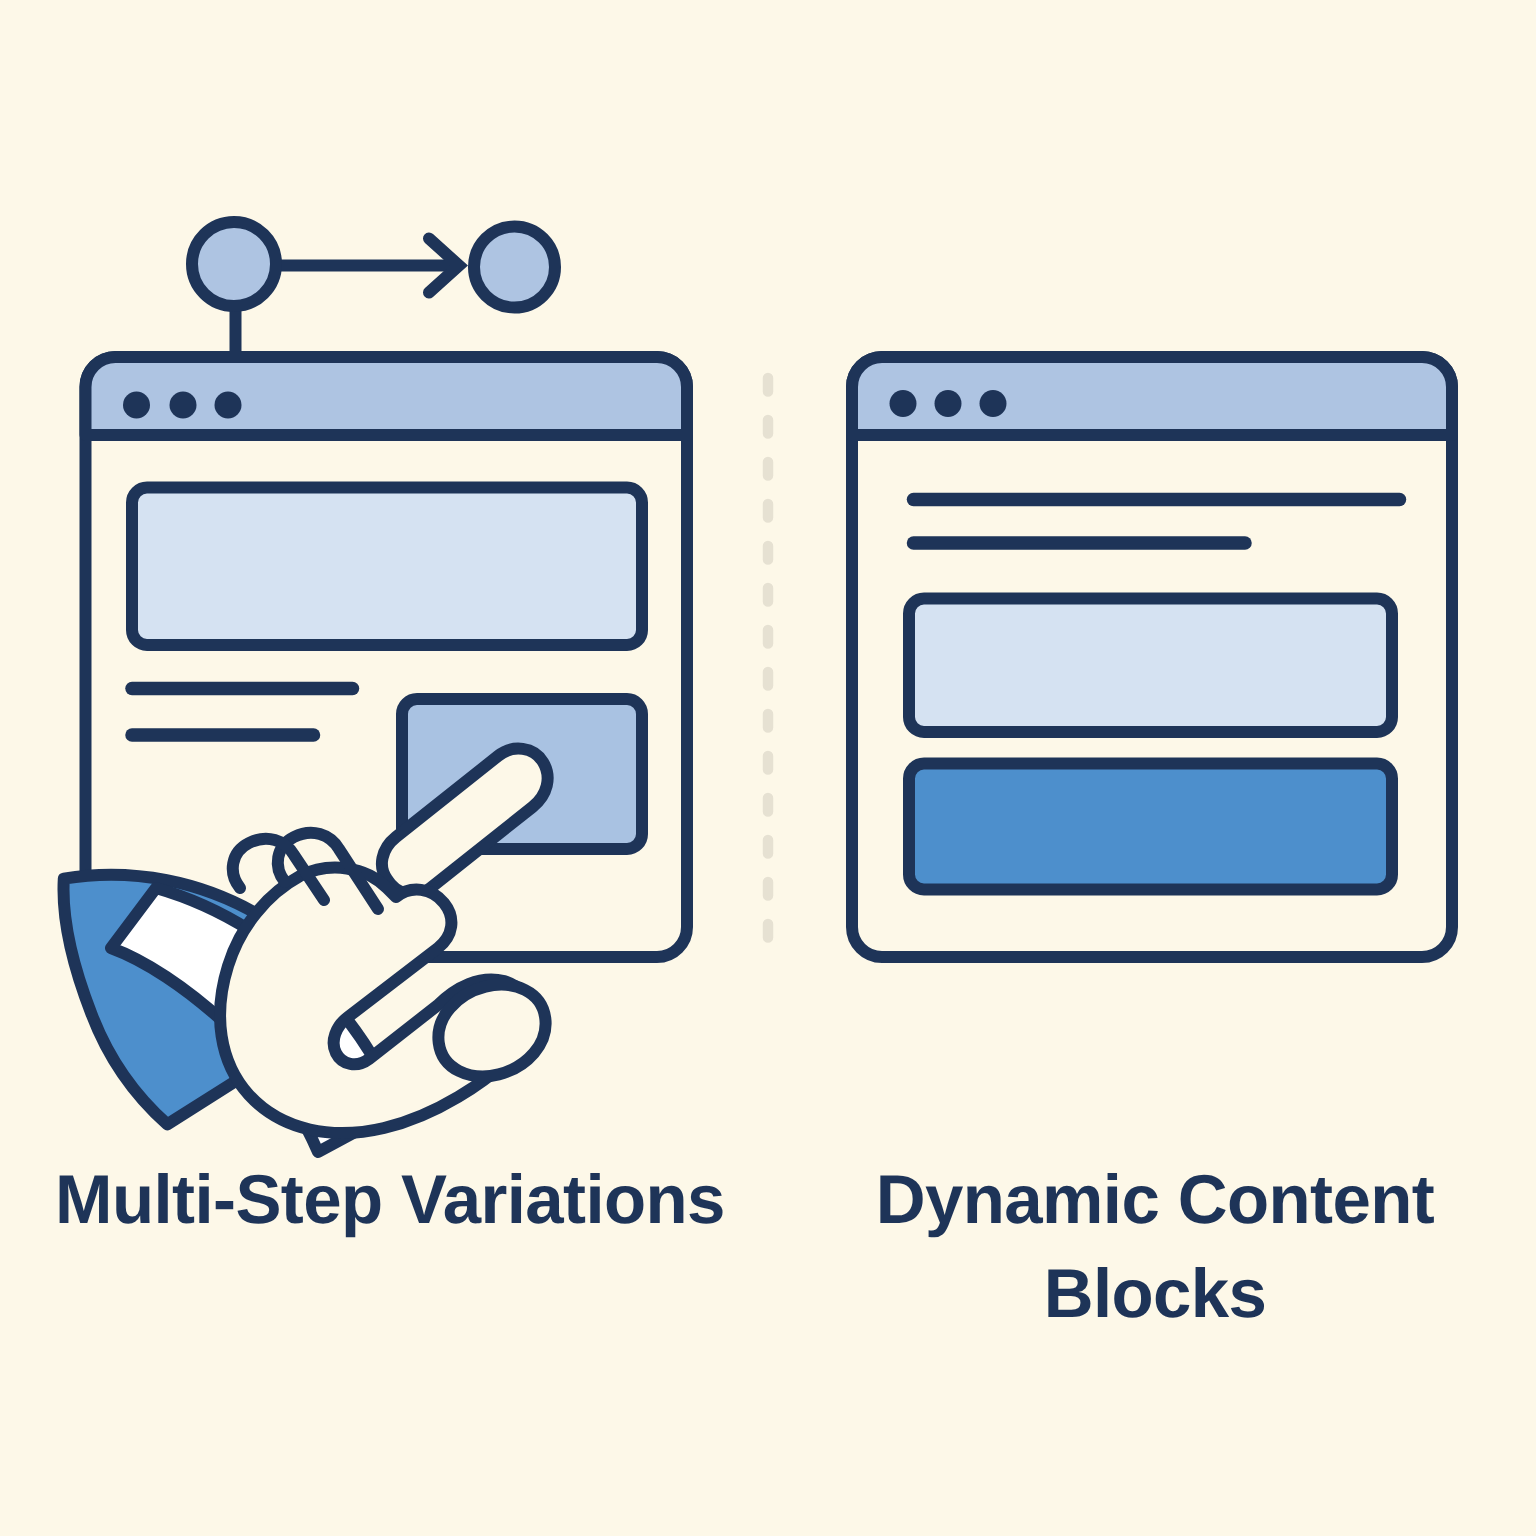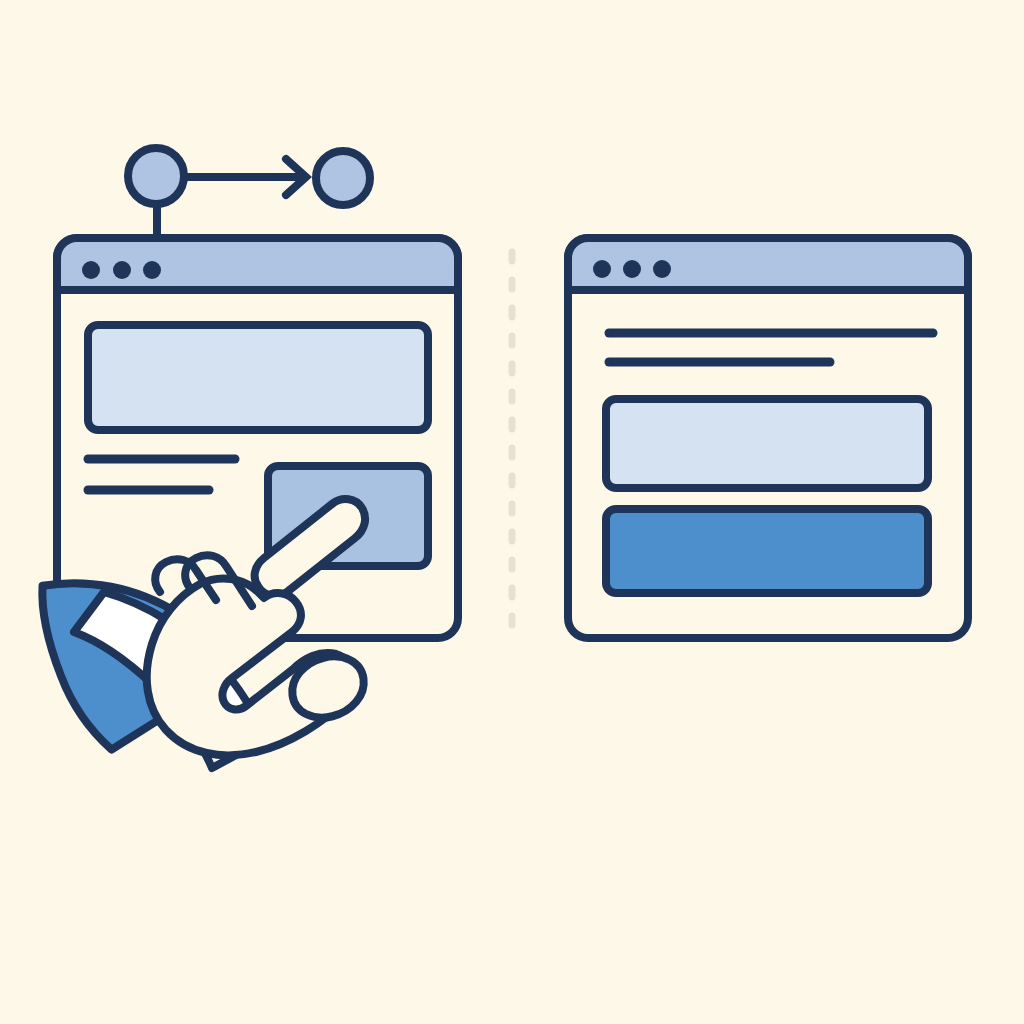--- a/index.html
+++ b/index.html
@@ -165,15 +165,17 @@
 
       <line x1="609" y1="333" x2="933" y2="333" stroke="#1e3458" stroke-width="9" stroke-linecap="round"></line>
       <line x1="609" y1="362" x2="830" y2="362" stroke="#1e3458" stroke-width="9" stroke-linecap="round"></line>
 
       <rect x="606" y="399" width="322" height="89" rx="10" ry="10" fill="#d5e2f2" stroke="#1e3458" stroke-width="8"></rect>
 
       <rect x="606" y="509" width="322" height="84" rx="10" ry="10" fill="#4d8fcc" stroke="#1e3458" stroke-width="8"></rect>
     </g>
   </svg>
 
+  <div class="caption" id="caption-left">Multi-Step Variations</div>
 
+  <div class="caption" id="caption-right">Dynamic Content Blocks</div>
 
 </div>
 
 </body></html>

